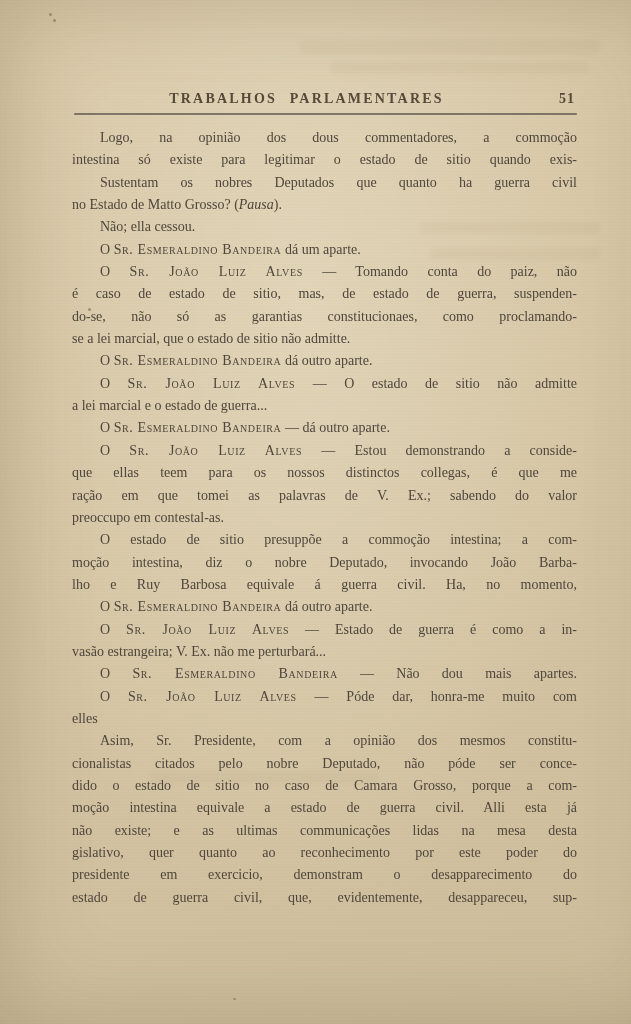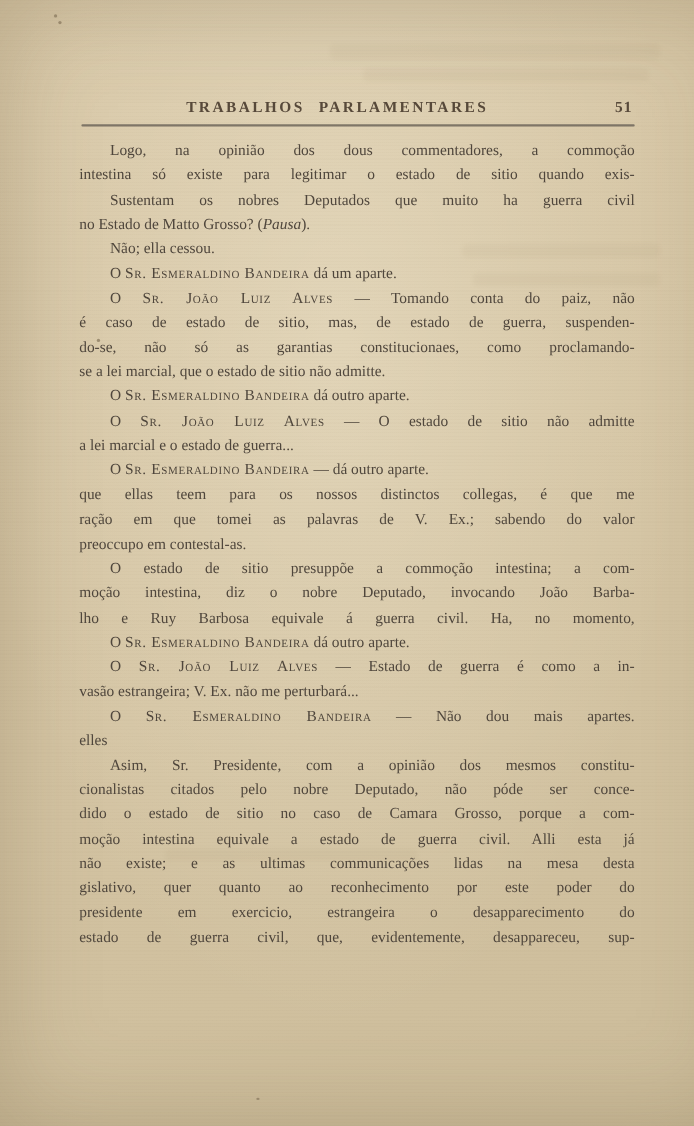--- a/index.html
+++ b/index.html
@@ -55,50 +55,52 @@
   <div class="header">
     <span class="running-title">TRABALHOS PARLAMENTARES</span>
     <span class="page-number">51</span>
   </div>
 
   <div class="rule"></div>
 
   <div class="body-text">
       <div class="line indent"><span>Logo, na opinião dos dous commentadores, a commoção</span></div>
       <div class="line"><span>intestina só existe para legitimar o estado de sitio quando exis-</span></div>
-      <div class="line indent"><span>Sustentam os nobres Deputados que muito ha guerra civil</span></div>
+      <div class="line indent"><span>Sustentam os nobres Deputados que quanto ha guerra civil</span></div>
       <div class="line last"><span>no Estado de Matto Grosso? (</span><span class="it">Pausa</span><span>).</span></div>
       <div class="line indent last"><span>Não; ella cessou.</span></div>
       <div class="line indent last"><span>O </span><span class="sc">Sr. Esmeraldino Bandeira</span><span> dá um aparte.</span></div>
       <div class="line indent"><span>O </span><span class="sc">Sr. João Luiz Alves</span><span> — Tomando conta do paiz, não</span></div>
       <div class="line"><span>é caso de estado de sitio, mas, de estado de guerra, suspenden-</span></div>
       <div class="line"><span>do-se, não só as garantias constitucionaes, como proclamando-</span></div>
       <div class="line last"><span>se a lei marcial, que o estado de sitio não admitte.</span></div>
       <div class="line indent last"><span>O </span><span class="sc">Sr. Esmeraldino Bandeira</span><span> dá outro aparte.</span></div>
       <div class="line indent"><span>O </span><span class="sc">Sr. João Luiz Alves</span><span> — O estado de sitio não admitte</span></div>
       <div class="line last"><span>a lei marcial e o estado de guerra...</span></div>
       <div class="line indent last"><span>O </span><span class="sc">Sr. Esmeraldino Bandeira</span><span> — dá outro aparte.</span></div>
+      <div class="line indent"><span>O </span><span class="sc">Sr. João Luiz Alves</span><span> — Estou demonstrando a conside-</span></div>
       <div class="line"><span>que ellas teem para os nossos distinctos collegas, é que me</span></div>
       <div class="line"><span>ração em que tomei as palavras de V. Ex.; sabendo do valor</span></div>
       <div class="line last"><span>preoccupo em contestal-as.</span></div>
       <div class="line indent"><span>O estado de sitio presuppõe a commoção intestina; a com-</span></div>
       <div class="line"><span>moção intestina, diz o nobre Deputado, invocando João Barba-</span></div>
       <div class="line"><span>lho e Ruy Barbosa equivale á guerra civil. Ha, no momento,</span></div>
       <div class="line indent last"><span>O </span><span class="sc">Sr. Esmeraldino Bandeira</span><span> dá outro aparte.</span></div>
       <div class="line indent"><span>O </span><span class="sc">Sr. João Luiz Alves</span><span> — Estado de guerra é como a in-</span></div>
       <div class="line last"><span>vasão estrangeira; V. Ex. não me perturbará...</span></div>
       <div class="line indent"><span>O </span><span class="sc">Sr. Esmeraldino Bandeira</span><span> — Não dou mais apartes.</span></div>
+      <div class="line indent"><span>O </span><span class="sc">Sr. João Luiz Alves</span><span> — Póde dar, honra-me muito com</span></div>
       <div class="line last"><span>elles</span></div>
       <div class="line indent"><span>Asim, Sr. Presidente, com a opinião dos mesmos constitu-</span></div>
       <div class="line"><span>cionalistas citados pelo nobre Deputado, não póde ser conce-</span></div>
       <div class="line"><span>dido o estado de sitio no caso de Camara Grosso, porque a com-</span></div>
       <div class="line"><span>moção intestina equivale a estado de guerra civil. Alli esta já</span></div>
       <div class="line"><span>não existe; e as ultimas communicações lidas na mesa desta</span></div>
       <div class="line"><span>gislativo, quer quanto ao reconhecimento por este poder do</span></div>
-      <div class="line"><span>presidente em exercicio, estrangeira o desapparecimento do</span></div>
+      <div class="line"><span>presidente em exercicio, demonstram o desapparecimento do</span></div>
       <div class="line"><span>estado de guerra civil, que, evidentemente, desappareceu, sup-</span></div>
     </div>
 
   <div class="speck" style="left:49px;top:13px;width:3px;height:3px;"></div>
   <div class="speck" style="left:53px;top:19px;width:3px;height:3px;"></div>
   <div class="speck" style="left:88px;top:308px;width:3px;height:3px;"></div>
   <div class="speck" style="left:233px;top:998px;width:3px;height:2px;"></div>
   <div class="smudge" style="left:300px;top:40px;width:300px;height:14px;"></div>
   <div class="smudge" style="left:330px;top:62px;width:260px;height:12px;"></div>
   <div class="smudge" style="left:420px;top:222px;width:180px;height:12px;"></div>

